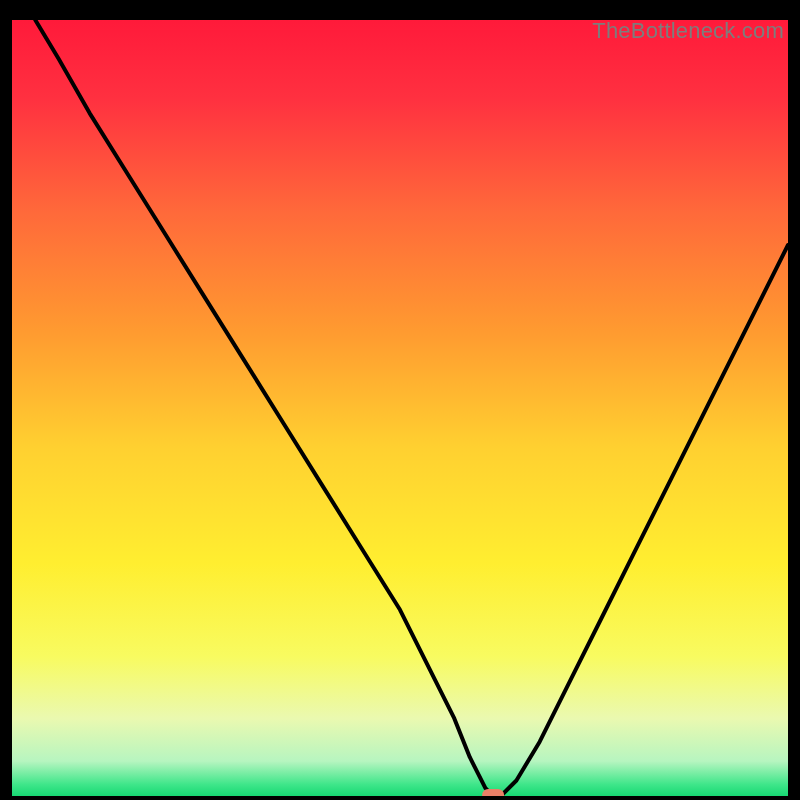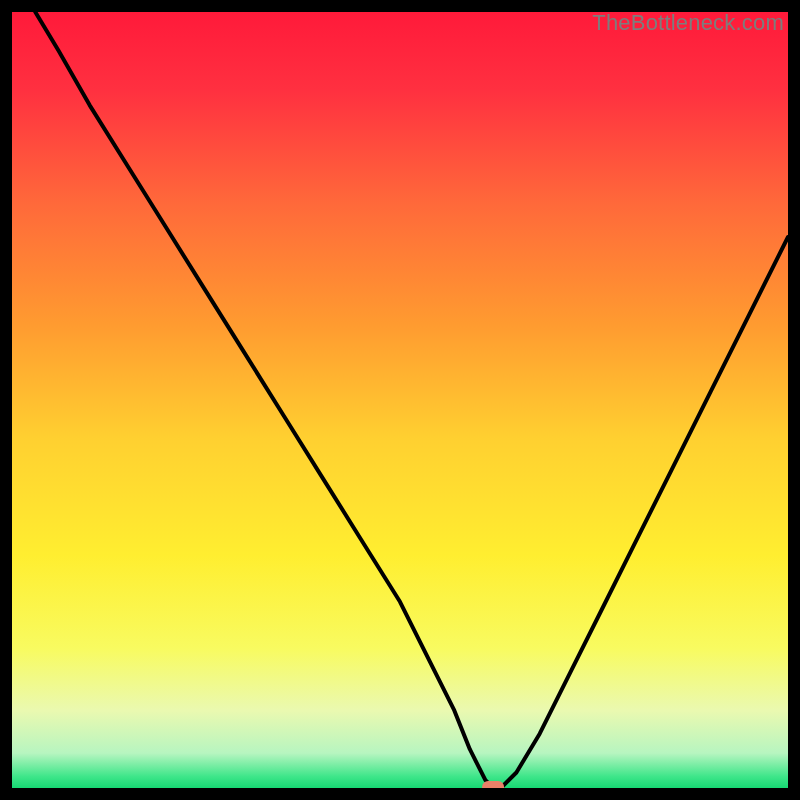--- a/index.html
+++ b/index.html
@@ -7,21 +7,21 @@
     padding: 0;
     width: 800px;
     height: 800px;
     background: #000;
     overflow: hidden;
     font-family: Arial, Helvetica, sans-serif;
   }
   .frame {
     position: absolute;
     left: 12px;
-    top: 12px;
+    top: 20px;
     width: 776px;
     height: 776px;
     background: #000;
   }
   .plot-area {
     position: absolute;
     left: 0;
     top: 0;
     width: 776px;
     height: 776px;

